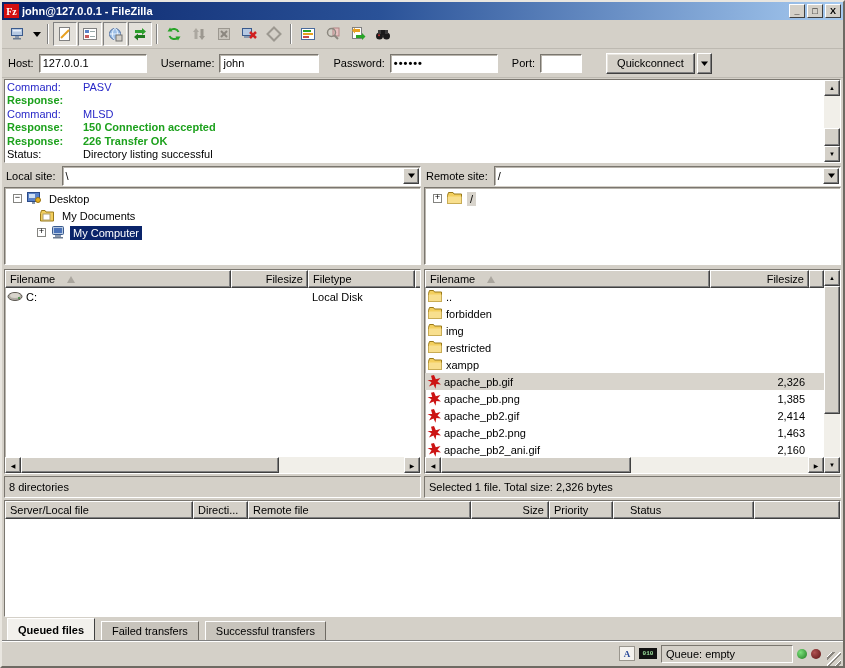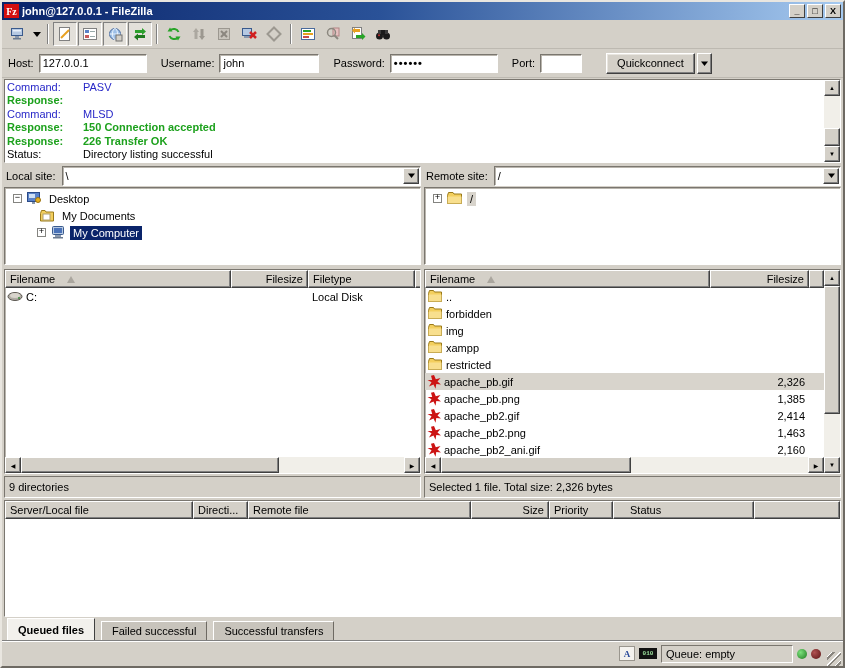--- a/index.html
+++ b/index.html
@@ -419,21 +419,21 @@
             <div class="hscroll">
               <div class="sbtn">◀</div>
               <div class="sthumb-h" style="width:258px;"></div>
               <div class="strack"></div>
               <div class="sbtn">▶</div>
             </div>
           </div>
         </div>
       </div>
       <div class="pane-status">
-        <span>9 directories</span>
+        <span>8 directories</span>
       </div>
     </div>
 
     <div class="pane">
       <div class="site-row">
         <span class="site-label">Remote site:</span>
         <div class="site-combo">
           <span class="val">/</span>
           <span class="combo-btn">
             <svg width="7" height="7">
@@ -503,33 +503,33 @@
                   <span class="fsize rc-size"></span>
                 </div>
                 <div class="frow">
                   <span class="fname rc-name">
                     <span class="ficon">
                       <svg width="16" height="13">
                         <path d="M1.5 3.5 L1.5 11.5 L14.5 11.5 L14.5 2 L7.5 2 L6.5 0.5 L2.5 0.5 Z" fill="#f3cf5e" stroke="#9a7a1a"></path>
                         <path d="M1.5 4.5 L14.5 4.5 L14.5 11.5 L1.5 11.5 Z" fill="#f8df8e"></path>
                       </svg>
                     </span>
-                    <span>xampp</span>
+                    <span>restricted</span>
                   </span>
                   <span class="fsize rc-size"></span>
                 </div>
                 <div class="frow">
                   <span class="fname rc-name">
                     <span class="ficon">
                       <svg width="16" height="13">
                         <path d="M1.5 3.5 L1.5 11.5 L14.5 11.5 L14.5 2 L7.5 2 L6.5 0.5 L2.5 0.5 Z" fill="#f3cf5e" stroke="#9a7a1a"></path>
                         <path d="M1.5 4.5 L14.5 4.5 L14.5 11.5 L1.5 11.5 Z" fill="#f8df8e"></path>
                       </svg>
                     </span>
-                    <span>restricted</span>
+                    <span>xampp</span>
                   </span>
                   <span class="fsize rc-size"></span>
                 </div>
                 <div class="frow selected">
                   <span class="fname rc-name">
                     <span class="ficon">
                       <svg width="14" height="14">
                         <polygon points="7,0 8.8,4.2 13.5,3 10.5,6.5 14,9.5 9.3,9 8.5,13.8 6.5,9.5 2,11.5 4.5,7.2 0.5,5 5.2,5 4,0.8" fill="#cc1414"></polygon>
                       </svg>
                     </span>
@@ -611,21 +611,21 @@
         <div class="hcell q-remote">Remote file</div>
         <div class="hcell q-size right">Size</div>
         <div class="hcell q-prio">Priority</div>
         <div class="hcell q-status">Status</div>
         <div class="hcell q-rest"></div>
       </div>
       <div class="q-body"></div>
     </div>
     <div class="tabsrow">
       <div class="tab active">Queued files</div>
-      <div class="tab">Failed successful</div>
+      <div class="tab">Failed transfers</div>
       <div class="tab">Successful transfers</div>
     </div>
   </div>
 
   <div class="statusbar">
     <span class="ascii-badge">A</span>
     <span class="bin-badge">010</span>
     <span class="sb-queue">
       <span>Queue: empty</span>
     </span>

